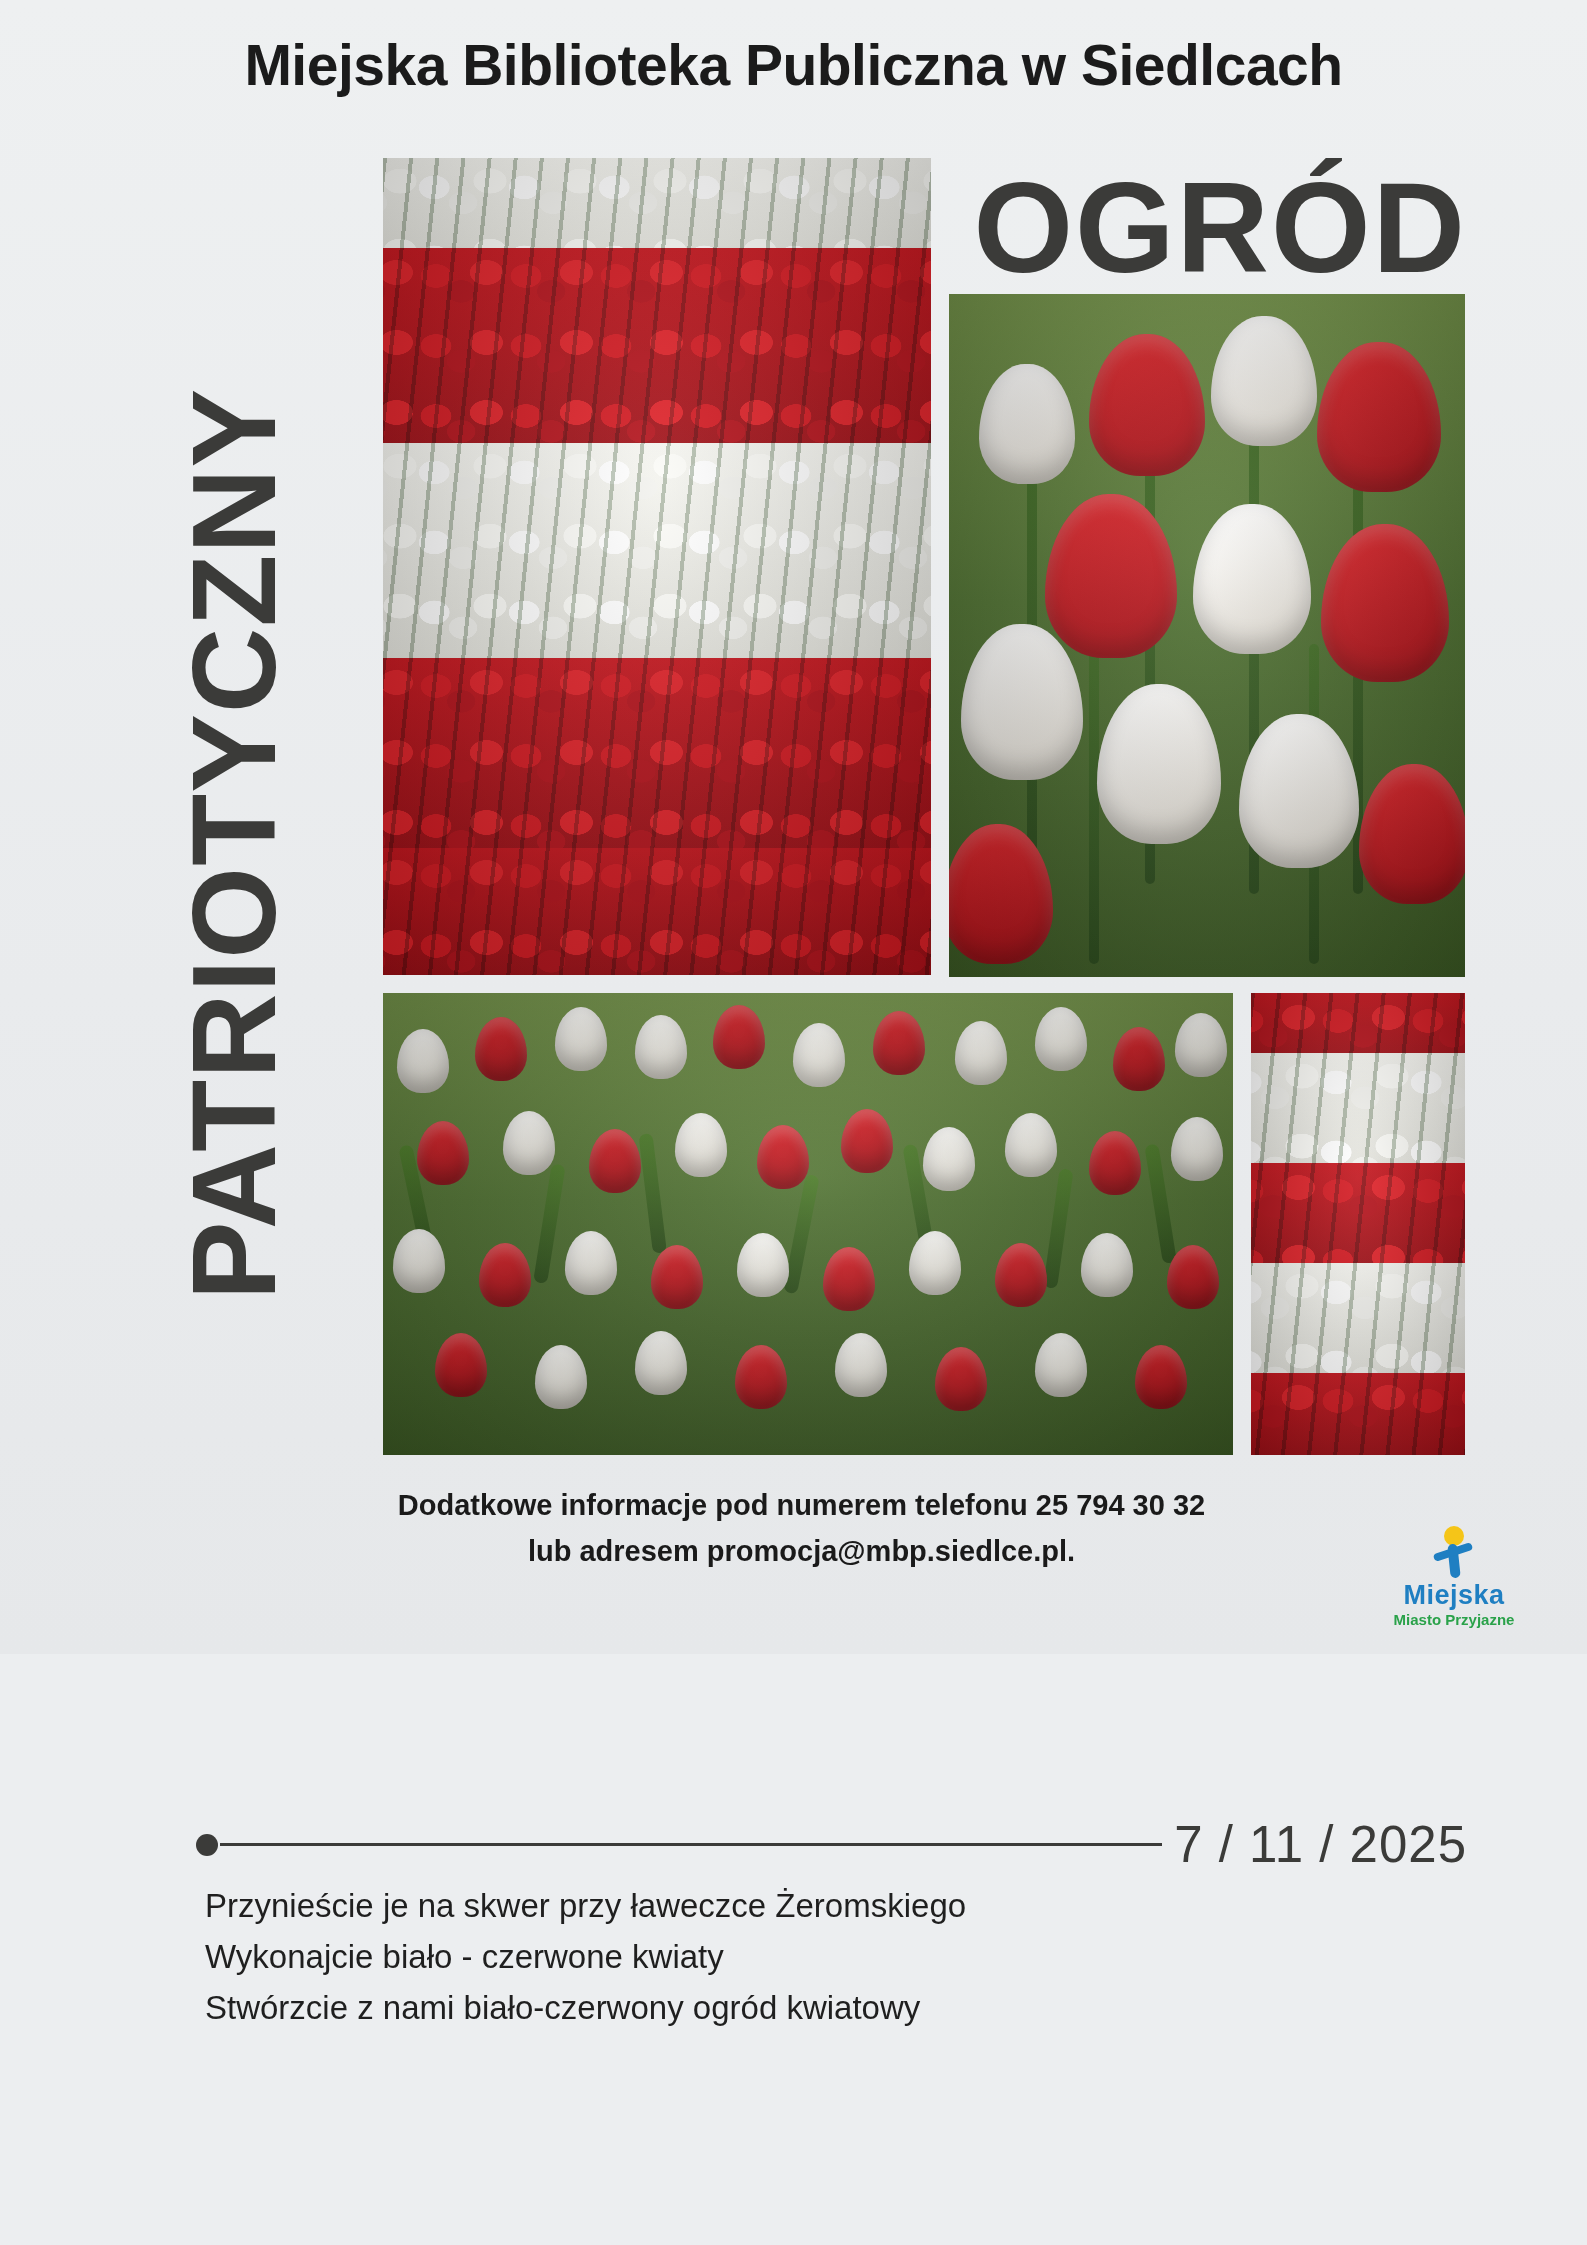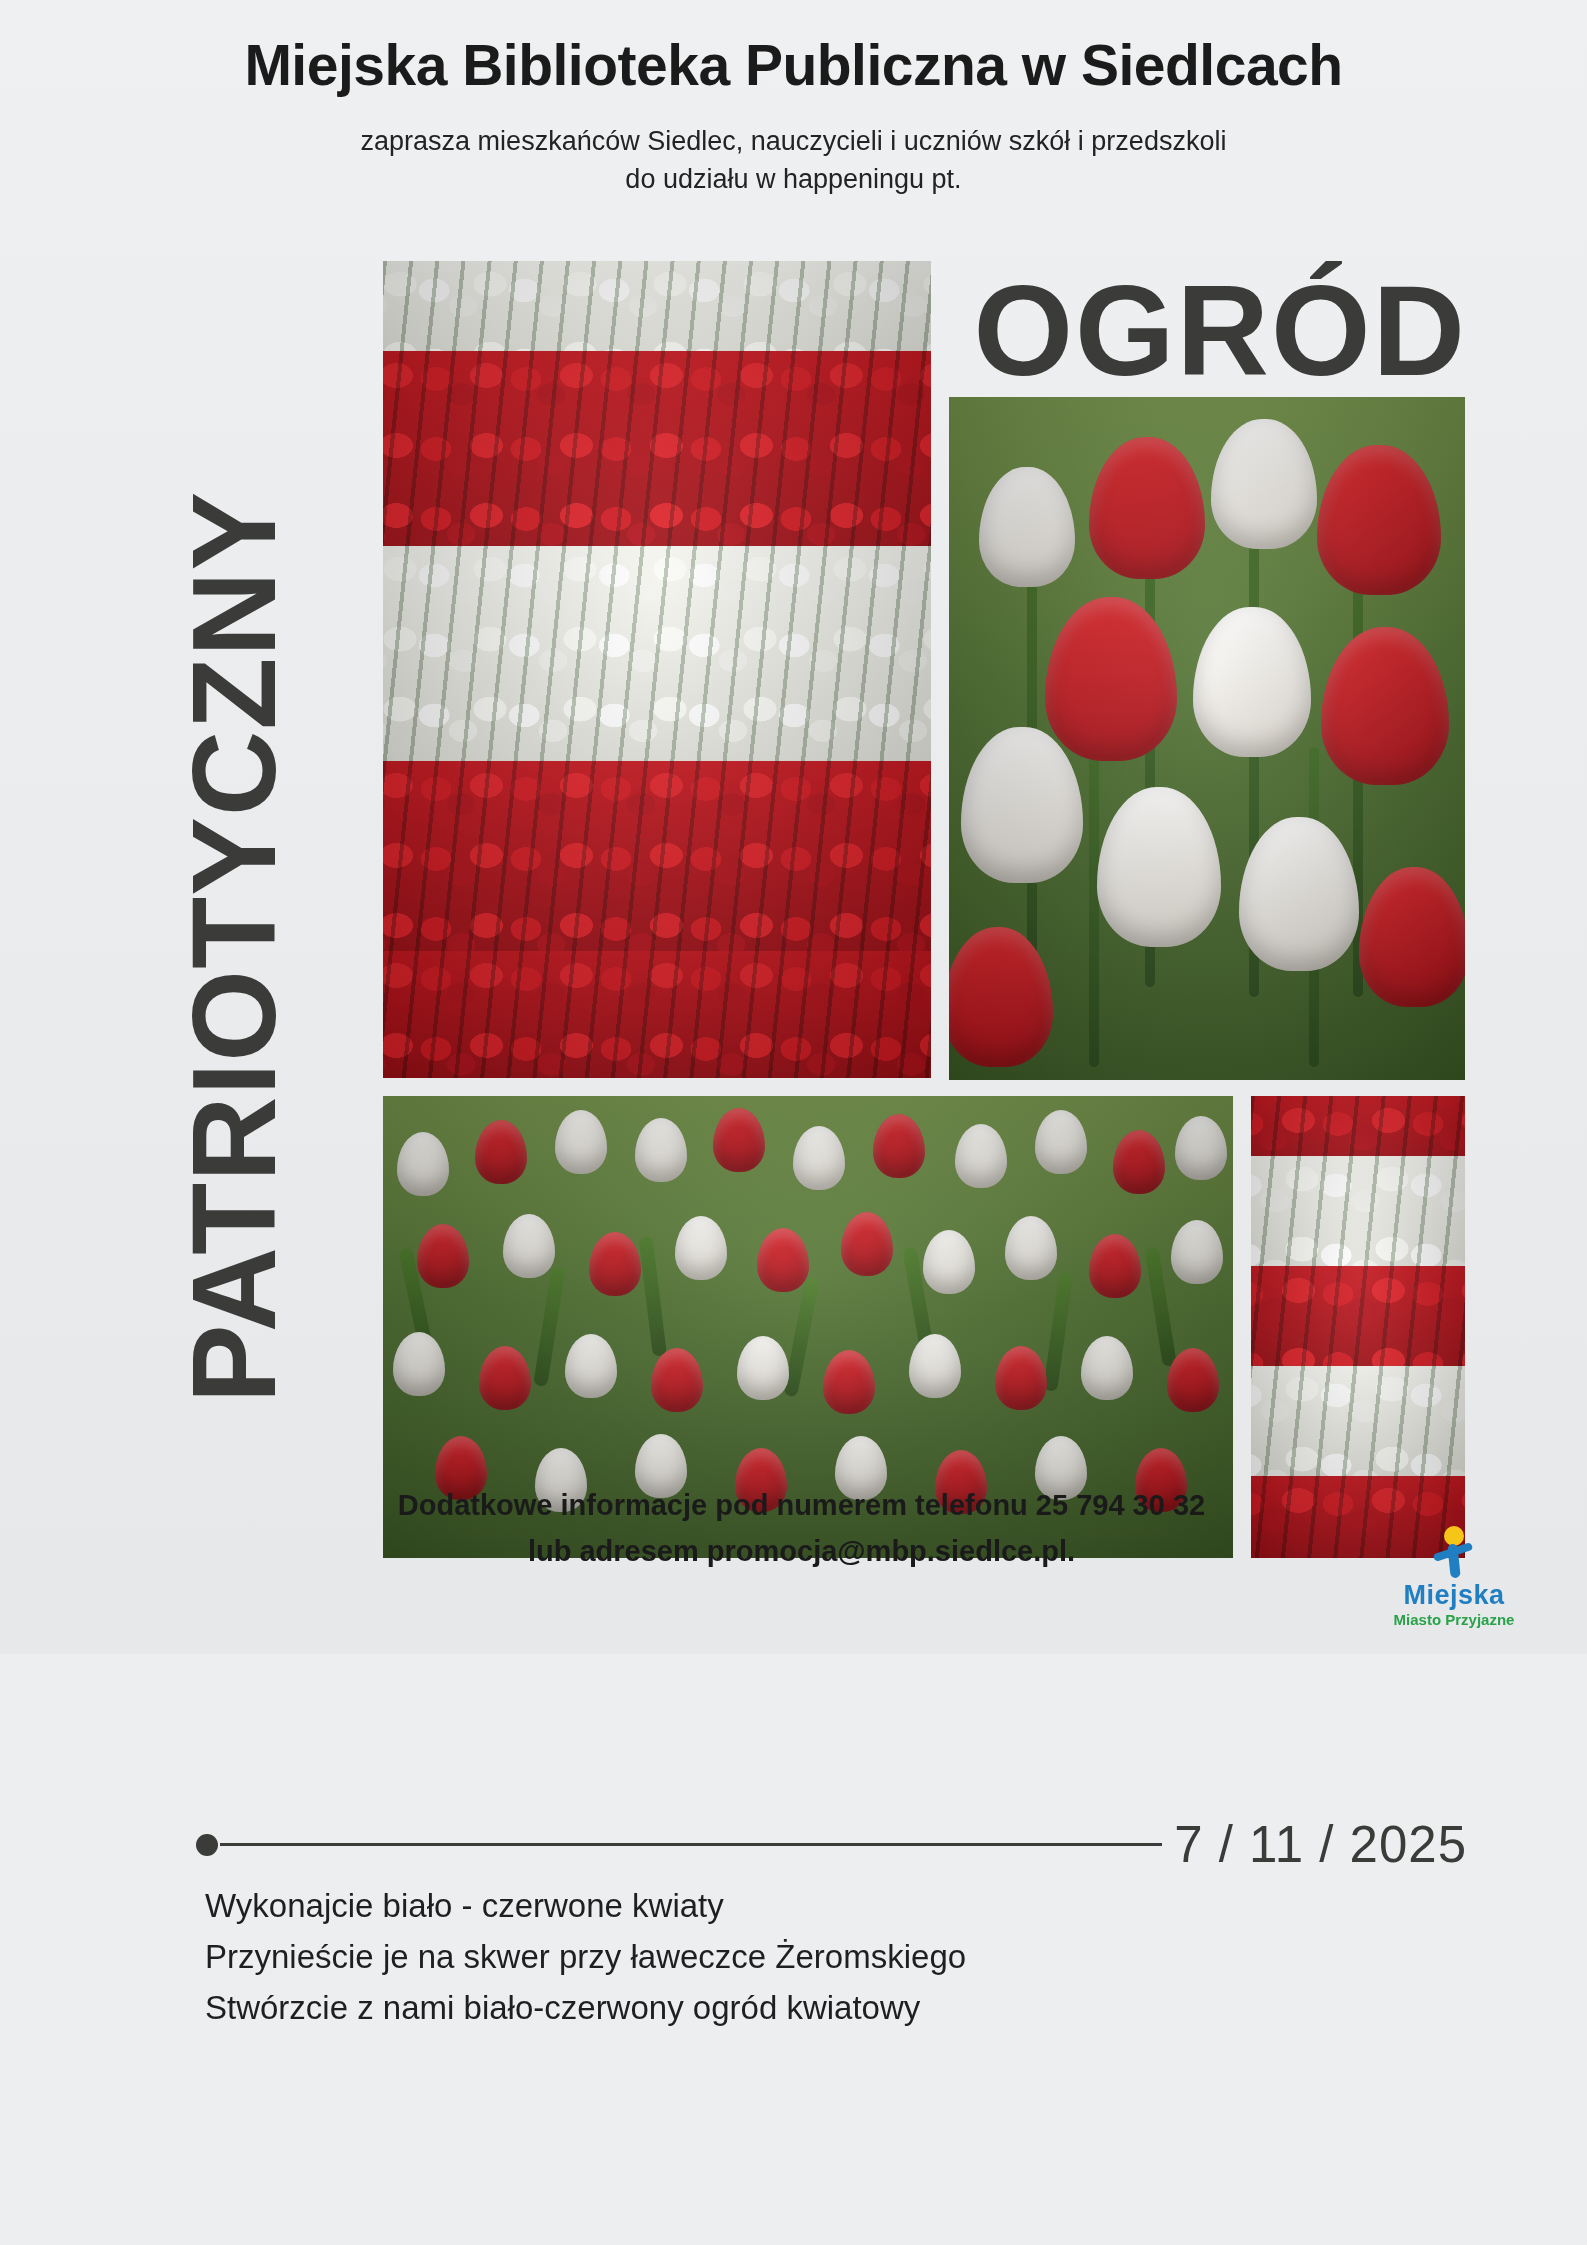--- a/index.html
+++ b/index.html
@@ -320,24 +320,20 @@
     margin-top: 2px;
   }
 </style>
 </head>
 <body>
 
 <div class="poster">
 
   <div class="header">
     <div class="org-title">Miejska Biblioteka Publiczna w Siedlcach</div>
-    <div class="invite">
-      <div>zaprasza mieszkańców Siedlec, nauczycieli i uczniów szkół i przedszkoli</div>
-      <div>do udziału w happeningu pt.</div>
-    </div>
   </div>
 
   <div class="art">
 
     <div class="word-patriotyczny">PATRIOTYCZNY</div>
     <div class="word-ogrod">OGRÓD</div>
 
     <div class="photo" id="photo-1">
       <div class="field">
         <div class="soil"></div>
@@ -446,22 +442,22 @@
     </div>
   </div>
 
   <div class="dateline">
     <span class="dot"></span>
     <span class="rule"></span>
     <span class="date-text">7 / 11 / 2025</span>
   </div>
 
   <div class="instructions">
+    <div>Przynieście je na skwer przy ławeczce Żeromskiego</div>
     <div>Wykonajcie biało - czerwone kwiaty</div>
-    <div>Przynieście je na skwer przy ławeczce Żeromskiego</div>
     <div>Stwórzcie z nami biało-czerwony ogród kwiatowy</div>
   </div>
 
   <div class="footer">
 
     <div class="footer-text">
       <div>Dodatkowe informacje pod numerem telefonu 25 794 30 32</div>
       <div>lub adresem promocja@mbp.siedlce.pl.</div>
     </div>
 

